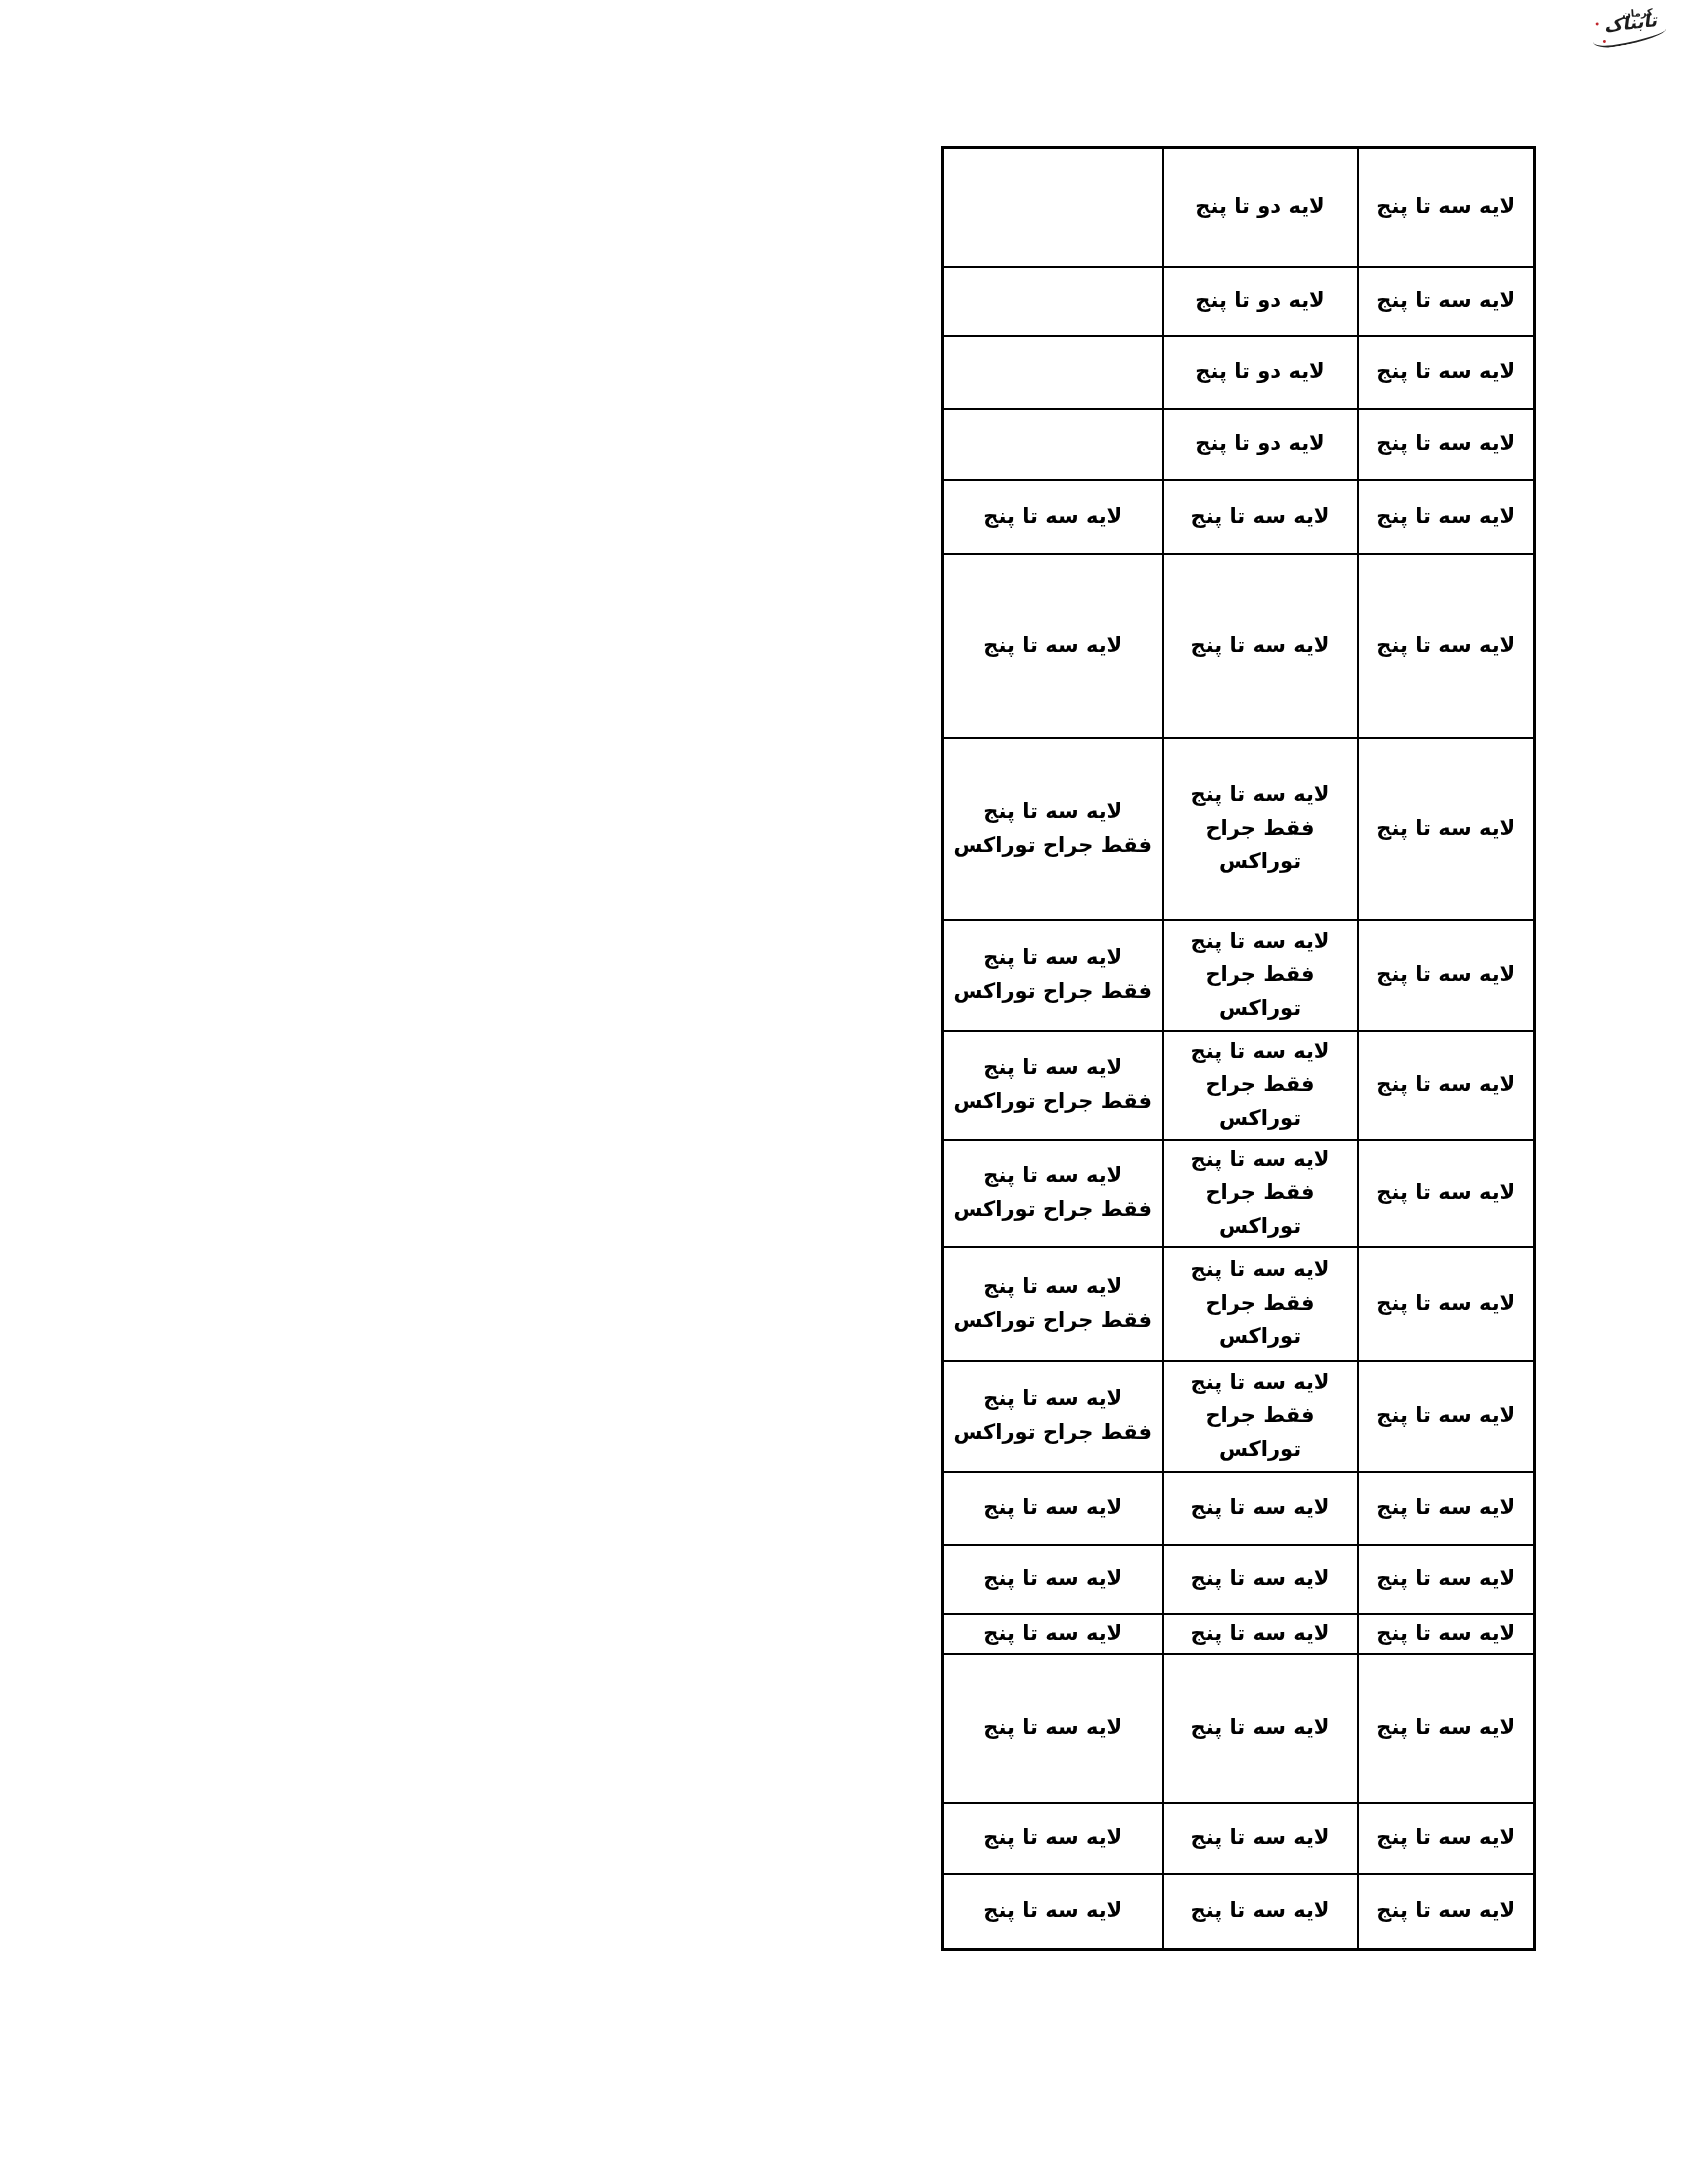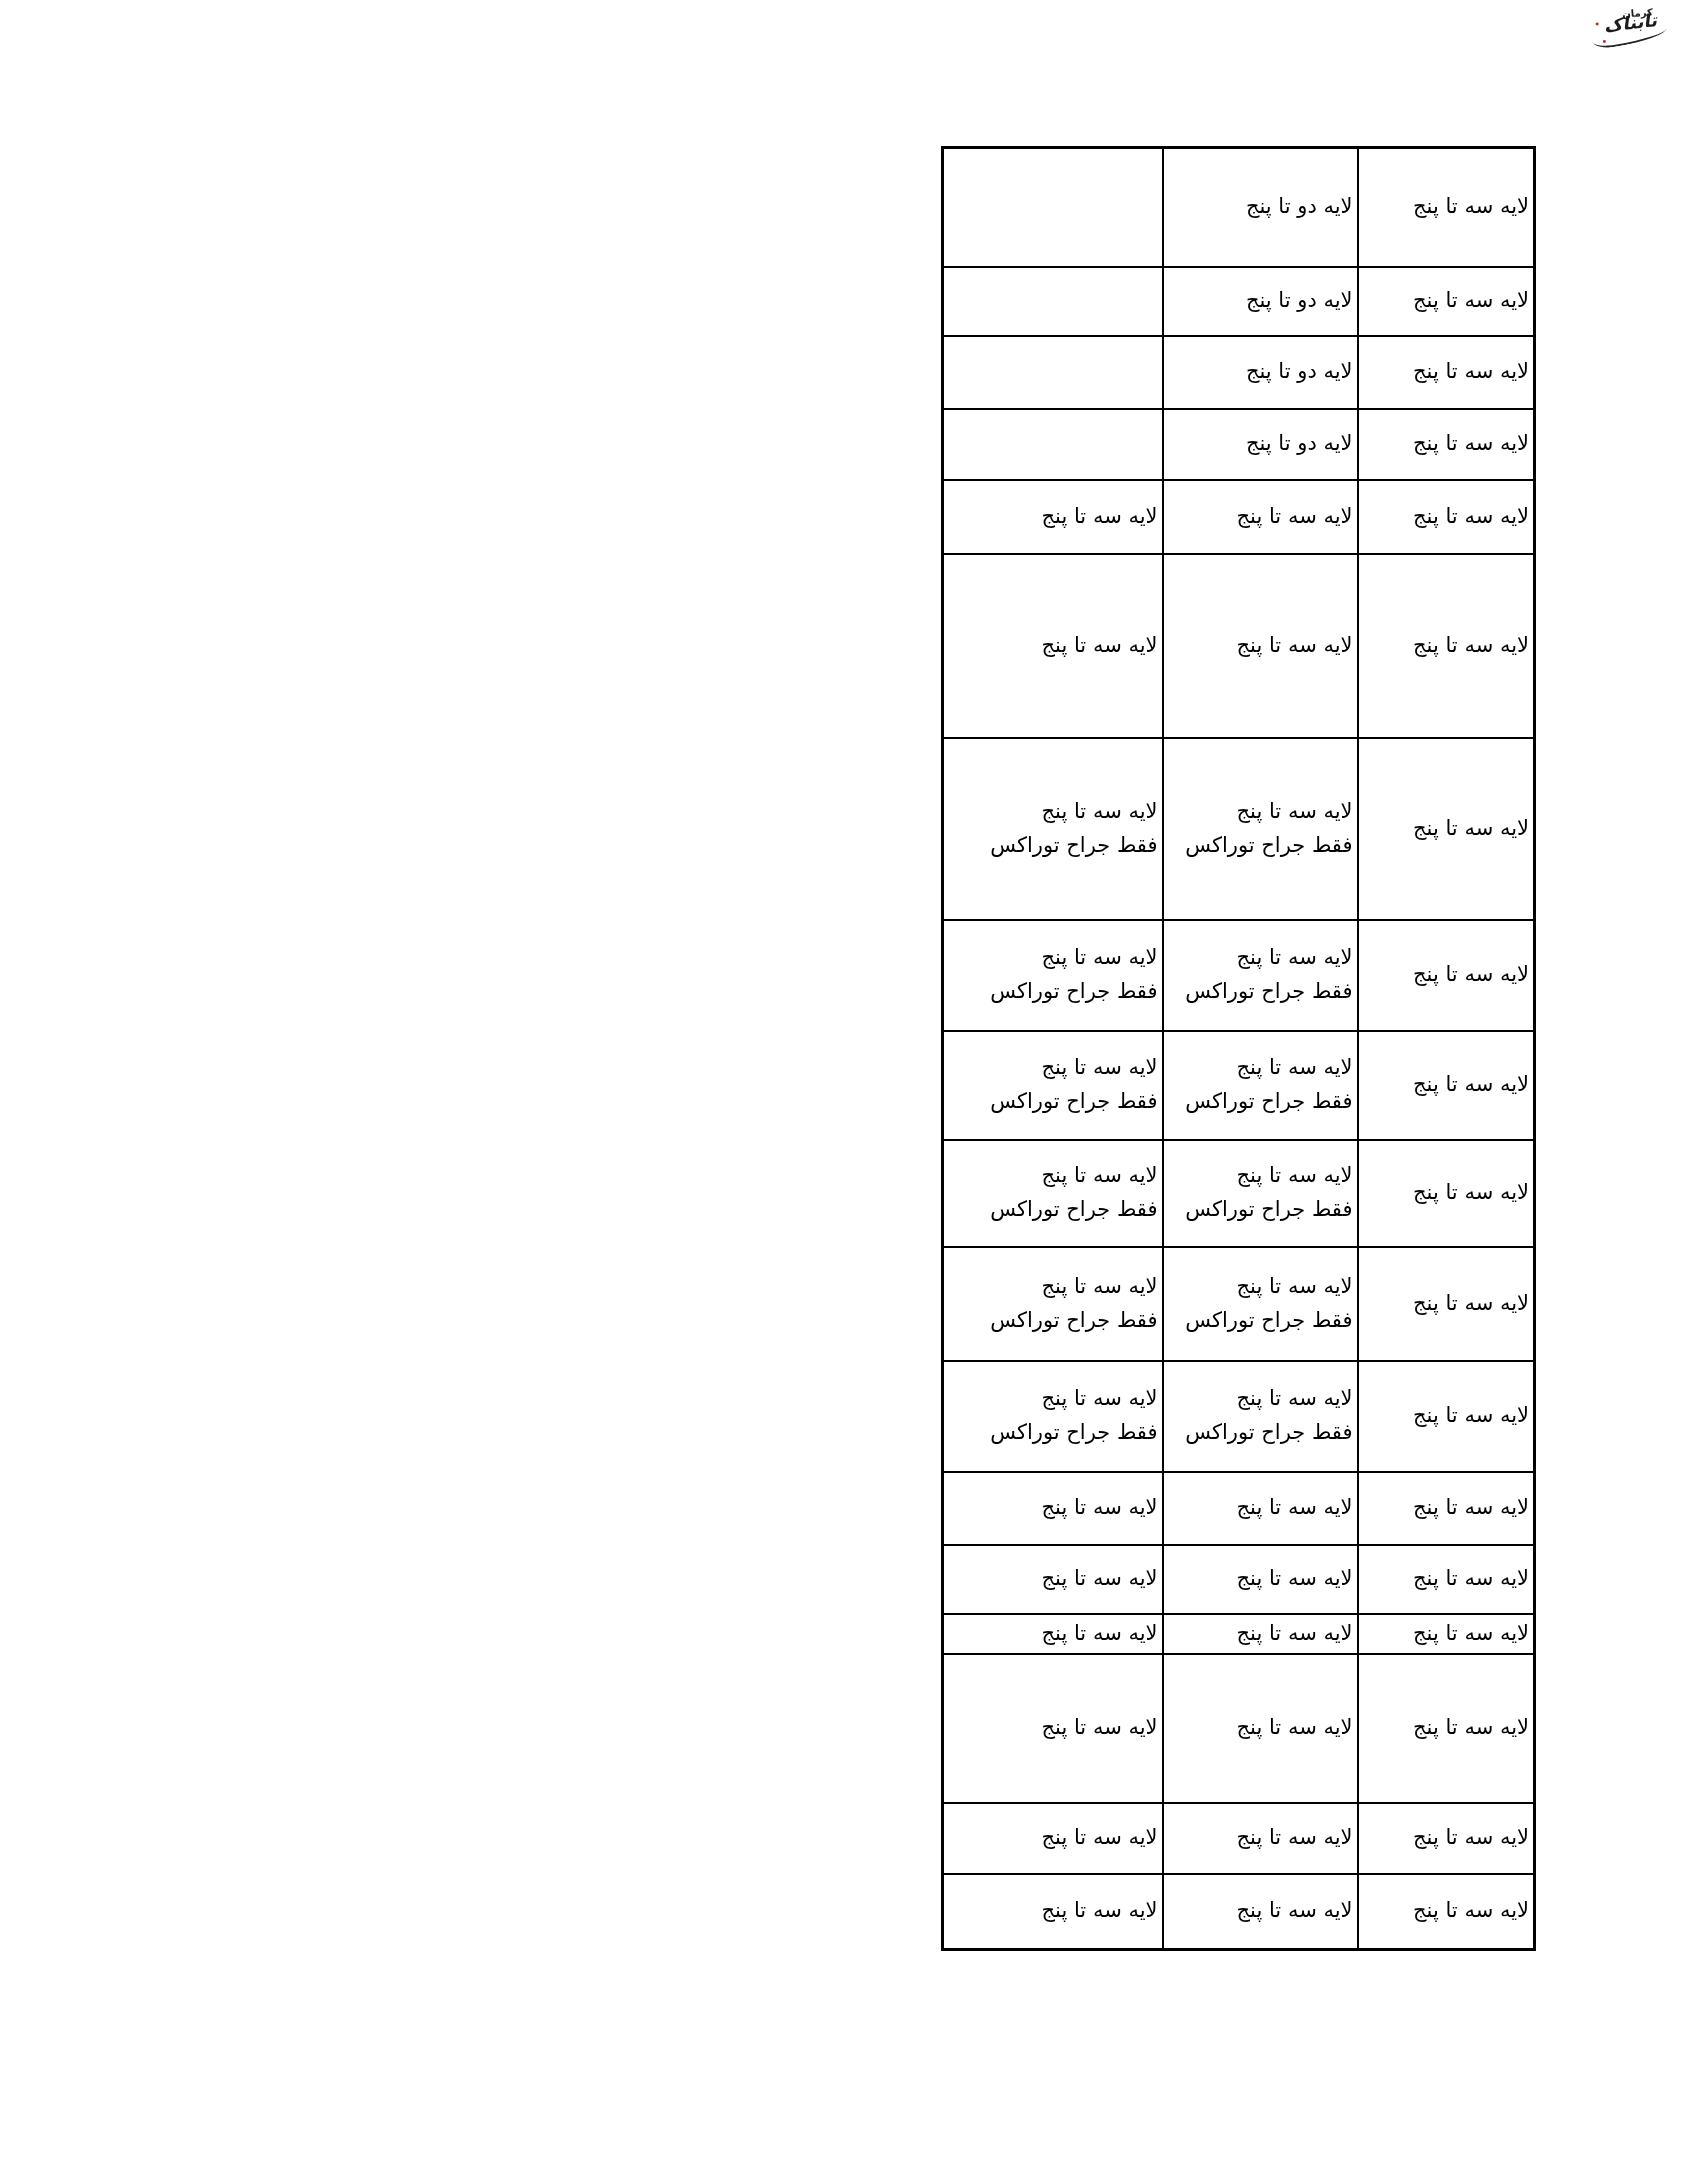--- a/index.html
+++ b/index.html
@@ -67,23 +67,24 @@
     position: absolute;
     top: 146px;
     left: 941px;
     border-collapse: collapse;
     direction: rtl;
     table-layout: fixed;
     border: 3.3px solid #000;
   }
   .sched-table td {
     border: 2.6px solid #000;
+    text-align: center;
     vertical-align: middle;
     padding: 0 4px;
-    font-weight: normal;
+    font-weight: bold;
     font-size: 21px;
     line-height: 1.6;
     color: #000;
     overflow: hidden;
   }
   .col-r { width: 177px; }
   .col-m { width: 195px; }
   .col-l { width: 220px; }
 </style>
 </head>

